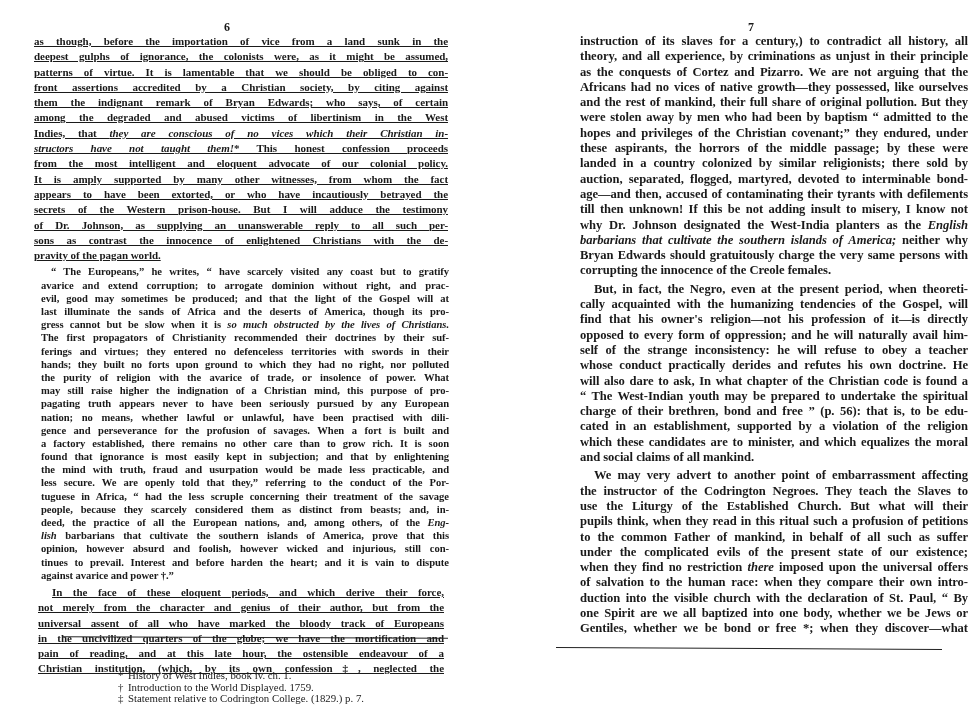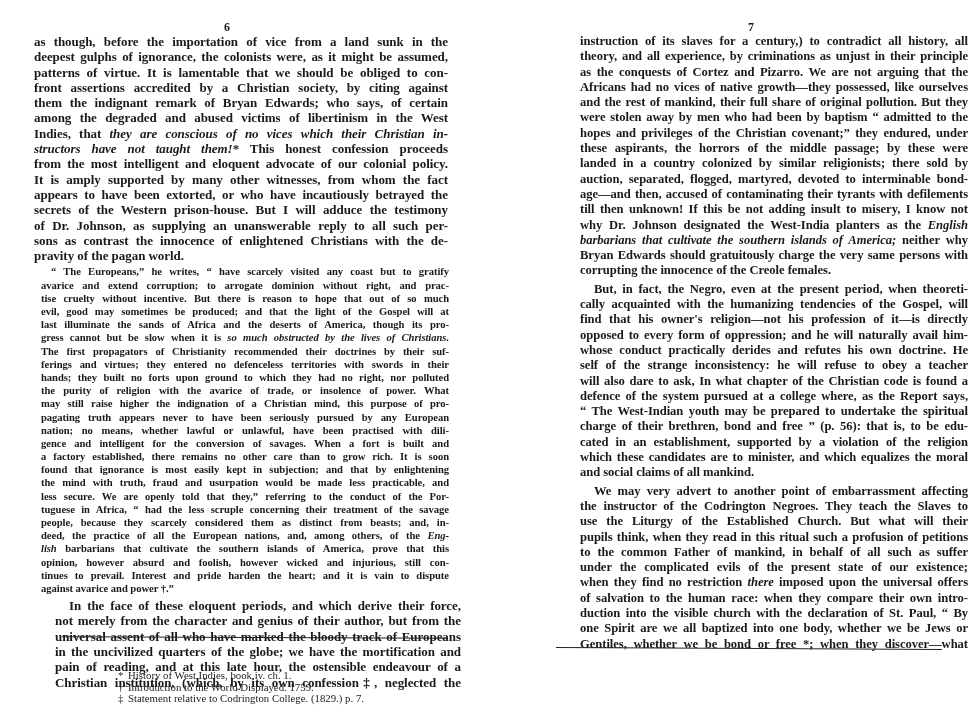--- a/index.html
+++ b/index.html
@@ -9,28 +9,28 @@
   .page.left { left: 0; width: 490px; }
   .page.right { left: 490px; width: 490px; }
   .folio { position: absolute; top: 20px; font-size: 12px; font-weight: bold; }
   .left .folio { left: 224px; }
   .right .folio { left: 258px; }
   .body { position: absolute; }
   .left .body { left: 34px; top: 34px; width: 414px; }
   .right .body { left: 556px; left: 66px; top: 34px; width: 388px; margin-left: 24px; }
   .line { display: block; white-space: nowrap; text-align: justify; text-align-last: justify;
           font-size: 12.6px; line-height: 15.3px; height: 15.3px; font-weight: bold; letter-spacing: -0.05px; }
-  .left .line.main { font-size: 13px; }
+  .left .line.main { font-size: 11px; text-decoration: underline; }
   .line.last { text-align-last: left; }
   .line.indent { padding-left: 14px; }
   .quote { margin-top: 2px; }
   .quote .line { font-size: 10.6px; line-height: 13.2px; height: 13.2px; font-weight: bold; }
   .quote .line.indent { padding-left: 10px; }
   .left .quote { margin-left: 7px; width: 408px; }
-  .after-quote { margin-top: 3px; margin-left: 21px; width: 406px; }
+  .after-quote { margin-top: 3px; margin-left: 4px; width: 406px; }
   .para-gap { margin-top: 3px; }
   i, em { font-style: italic; }
   .rule { position: absolute; height: 0; border-top: 1.6px solid #222; }
   .left .rule { left: 62px; top: 637px; width: 386px; transform: rotate(0.25deg); }
   .right .rule { left: 66px; top: 648px; width: 386px; transform: rotate(0.3deg); }
   .footnotes { position: absolute; font-size: 10.8px; line-height: 11.6px; font-weight: normal; margin-top: 28px; }
   .left .footnotes { left: 118px; top: 642px; }
   .right .footnotes { left: 151px; top: 685px; }
   .fn { display: block; white-space: nowrap; }
   .fn .mark { display: inline-block; width: 10px; }
@@ -53,42 +53,41 @@
     <span class="line main">It is amply supported by many other witnesses, from whom the fact</span>
     <span class="line main">appears to have been extorted, or who have incautiously betrayed the</span>
     <span class="line main">secrets of the Western prison-house.  But I will adduce the testimony</span>
     <span class="line main">of Dr. Johnson, as supplying an unanswerable reply to all such per-</span>
     <span class="line main">sons as contrast the innocence of enlightened Christians with the de-</span>
     <span class="line main last">pravity of the pagan world.</span>
 
     <div class="quote">
       <span class="line indent">“ The Europeans,” he writes, “ have scarcely visited any coast but to gratify</span>
       <span class="line">avarice and extend corruption; to arrogate dominion without right, and prac-</span>
-      <span class="line">tise cruelty without incentive.   But there is reason to hope that out of so much</span>
       <span class="line">evil, good may sometimes be produced; and that the light of the Gospel will at</span>
       <span class="line">last illuminate the sands of Africa and the deserts of America, though its pro-</span>
       <span class="line"><span>gress cannot but be slow when it is </span><i>so much obstructed by the lives of Christians.</i></span>
       <span class="line">The first propagators of Christianity recommended their doctrines by their suf-</span>
       <span class="line">ferings and virtues; they entered no defenceless territories with swords in their</span>
       <span class="line">hands; they built no forts upon ground to which they had no right, nor polluted</span>
       <span class="line">the purity of religion with the avarice of trade, or insolence of power.   What</span>
       <span class="line">may still raise higher the indignation of a Christian mind, this purpose of pro-</span>
       <span class="line">pagating truth appears never to have been seriously pursued by any European</span>
       <span class="line">nation; no means, whether lawful or unlawful, have been practised with dili-</span>
-      <span class="line">gence and intelligent for the conversion of savages.   When a fort is built and</span>
+      <span class="line">gence and perseverance for the profusion of savages.   When a fort is built and</span>
       <span class="line">a factory established, there remains no other care than to grow rich.   It is soon</span>
       <span class="line">found that ignorance is most easily kept in subjection; and that by enlightening</span>
       <span class="line">the mind with truth, fraud and usurpation would be made less practicable, and</span>
       <span class="line">less secure.   We are openly told that they,” referring to the conduct of the Por-</span>
       <span class="line">tuguese in Africa, “ had the less scruple concerning their treatment of the savage</span>
       <span class="line">people, because they scarcely considered them as distinct from beasts; and, in-</span>
       <span class="line"><span>deed, the practice of all the European nations, and, among others, of the </span><i>Eng-</i></span>
       <span class="line"><i>lish</i><span> barbarians that cultivate the southern islands of America, prove that this</span></span>
       <span class="line">opinion, however absurd and foolish, however wicked and injurious, still con-</span>
-      <span class="line">tinues to prevail.   Interest and pride harden the heart; and it is vain to dispute</span>
+      <span class="line">tinues to prevail.   Interest and before harden the heart; and it is vain to dispute</span>
       <span class="line last">against avarice and power †.”</span>
     </div>
 
     <div class="after-quote">
       <span class="line main indent">In the face of these eloquent periods, and which derive their force,</span>
       <span class="line main">not merely from the character and genius of their author, but from the</span>
       <span class="line main">universal assent of all who have marked the bloody track of Europeans</span>
       <span class="line main">in the uncivilized quarters of the globe; we have the mortification and</span>
       <span class="line main">pain of reading, and at this late hour, the ostensible endeavour of a</span>
       <span class="line main">Christian institution, (which, by its own confession‡, neglected the</span>
@@ -120,24 +119,23 @@
     <span class="line"><span>why Dr. Johnson designated the West-India planters as the </span><i>English</i></span>
     <span class="line"><i>barbarians that cultivate the southern islands of America;</i><span> neither why</span></span>
     <span class="line">Bryan Edwards should gratuitously charge the very same persons with</span>
     <span class="line last">corrupting the innocence of the Creole females.</span>
 
     <div class="para-gap">
       <span class="line indent">But, in fact, the Negro, even at the present period, when theoreti-</span>
       <span class="line">cally acquainted with the humanizing tendencies of the Gospel, will</span>
       <span class="line">find that his owner's religion—not his profession of it—is directly</span>
       <span class="line">opposed to every form of oppression; and he will naturally avail him-</span>
+      <span class="line">self of the strange inconsistency: he will refuse to obey a teacher</span>
       <span class="line">whose conduct practically derides and refutes his own doctrine.   He</span>
-      <span class="line">self of the strange inconsistency: he will refuse to obey a teacher</span>
       <span class="line">will also dare to ask, In what chapter of the Christian code is found a</span>
-      <span class="line">defence of the system pursued at a college where, as the Report says,</span>
       <span class="line">“ The West-Indian youth may be prepared to undertake the spiritual</span>
       <span class="line">charge of their brethren, bond and free ” (p. 56): that is, to be edu-</span>
       <span class="line">cated in an establishment, supported by a violation of the religion</span>
       <span class="line">which these candidates are to minister, and which equalizes the moral</span>
       <span class="line last">and social claims of all mankind.</span>
     </div>
 
     <div class="para-gap">
       <span class="line indent">We may very advert to another point of embarrassment affecting</span>
       <span class="line">the instructor of the Codrington Negroes.   They teach the Slaves to</span>

